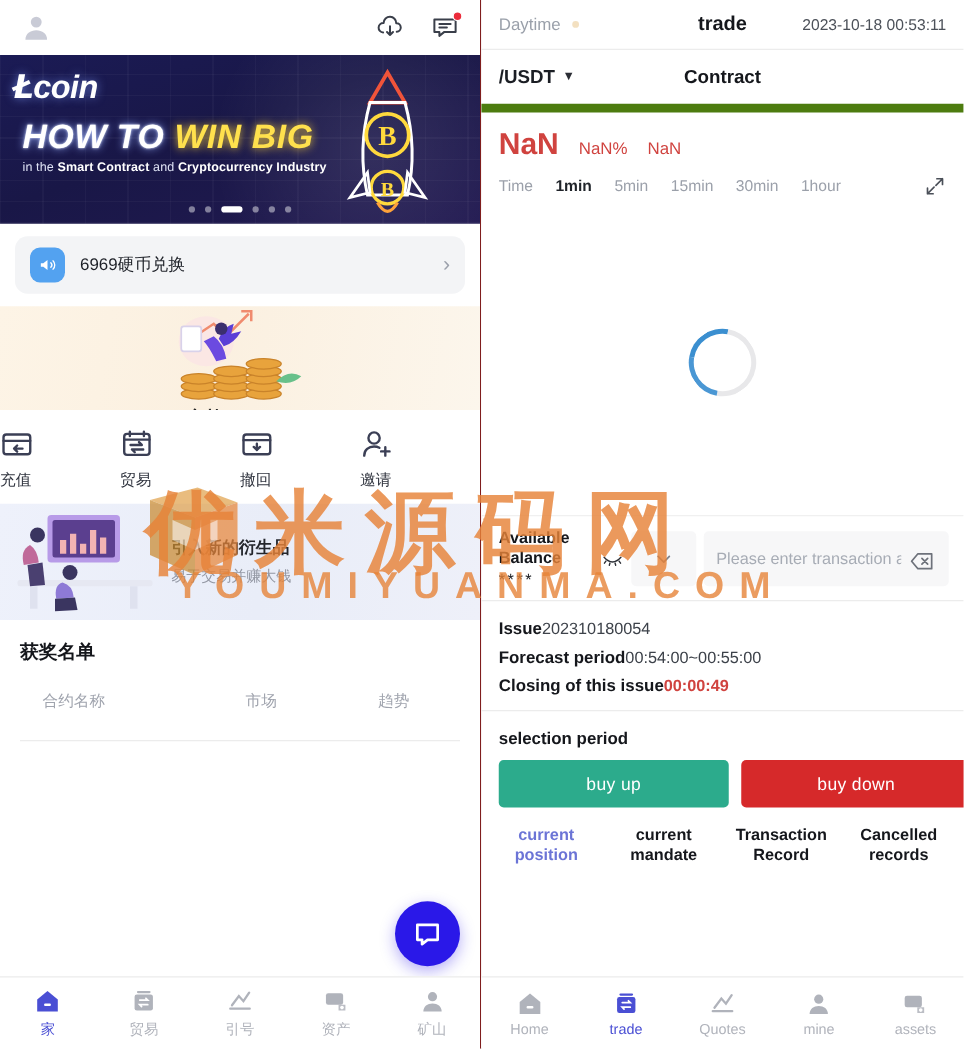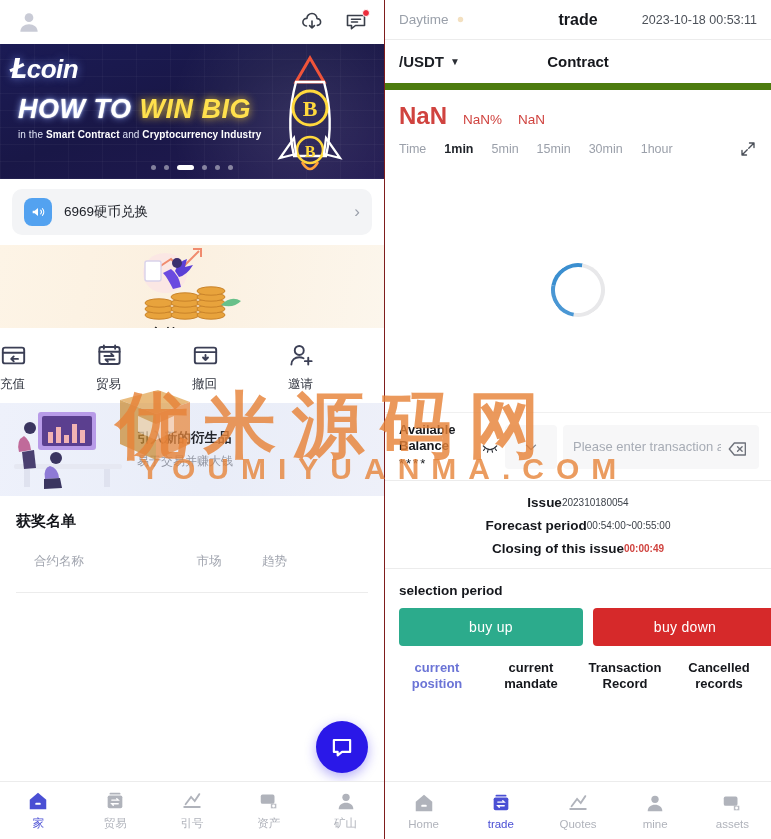--- a/index.html
+++ b/index.html
@@ -103,21 +103,21 @@
   .promo-txt { padding-left: 2px; }
   .promo-title { font-size: 13.5px; font-weight: 700; color: #24262c; }
   .promo-sub { font-size: 12px; color: #9498a4; margin-top: 6px; }
 
   
   .winners { padding: 16px 16px 0; background: #fff; }
   .win-title { font-size: 15px; font-weight: 700; color: #14161b; }
   .win-head { display: flex; margin-top: 22px; font-size: 12.5px; color: #a0a4ae; }
   .win-head span:nth-child(1) { flex: 1.15; text-align: left; padding-left: 18px;}
   .win-head span:nth-child(2) { flex: 1; text-align: center; }
-  .win-head span:nth-child(3) { flex: 1; text-align: left; }
+  .win-head span:nth-child(3) { flex: 1; text-align: center; }
   .win-rule { margin-top: 22px; border-bottom: 1px solid #ececec; }
 
   .fab {
     position: absolute; right: 16px; bottom: 66px; width: 52px; height: 52px;
     border-radius: 50%; background: #2a18e8; display: flex; align-items: center;
     justify-content: center; box-shadow: 0 4px 12px rgba(42,24,232,.35);
   }
 
   
   .bnav {
@@ -189,23 +189,23 @@
     align-items: center; padding: 0 10px; gap: 6px; overflow: hidden;
   }
   .amt-input {
     flex: 1; border: 0; background: transparent; outline: none;
     font-size: 13px; color: #4b5059; font-family: inherit; min-width: 0;
   }
   .amt-input::placeholder { color: #a7acb5; }
   .bksp { width: 22px; height: 18px; color: #6e727b; flex: 0 0 auto; }
 
   .info-list { padding: 10px 14px 8px; border-bottom: 1px solid #ececec; }
-  .info-row { display: flex; justify-content: center; align-items: center; padding: 4px 0; }
+  .info-row { display: flex; justify-content: flex-start; align-items: center; padding: 4px 0; }
   .info-k { font-size: 13.5px; font-weight: 700; color: #15171c; }
-  .info-v { font-size: 10px; color: #3d424a; }
+  .info-v { font-size: 13px; color: #3d424a; }
   .info-v.warn { color: #d0433f; font-weight: 600; }
 
   .sel-period { padding: 14px 14px 10px; font-size: 13.5px; font-weight: 700; color: #15171c; }
   .buy-row { display: flex; gap: 10px; padding: 0 0 0 14px; }
   .btn-buy {
     flex: 1; height: 38px; border: 0; border-radius: 4px; color: #fff;
     font-size: 14px; font-family: inherit; letter-spacing: .3px;
   }
   .btn-up { background: #2cab8c; }
   .btn-down { background: #d6292a; margin-right: -6px; }

